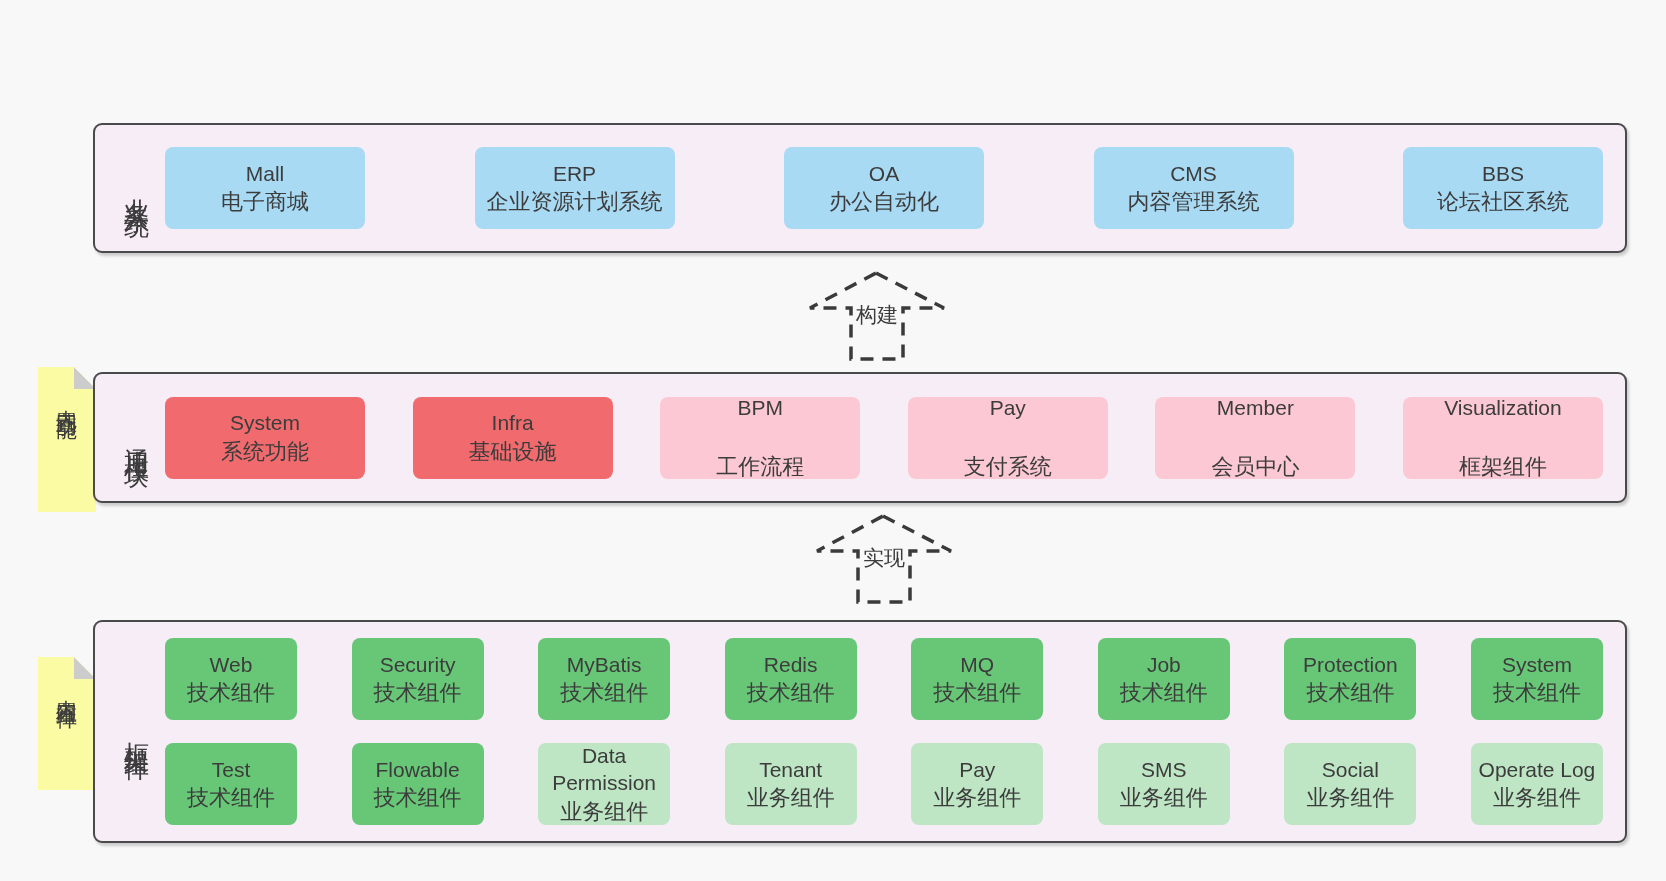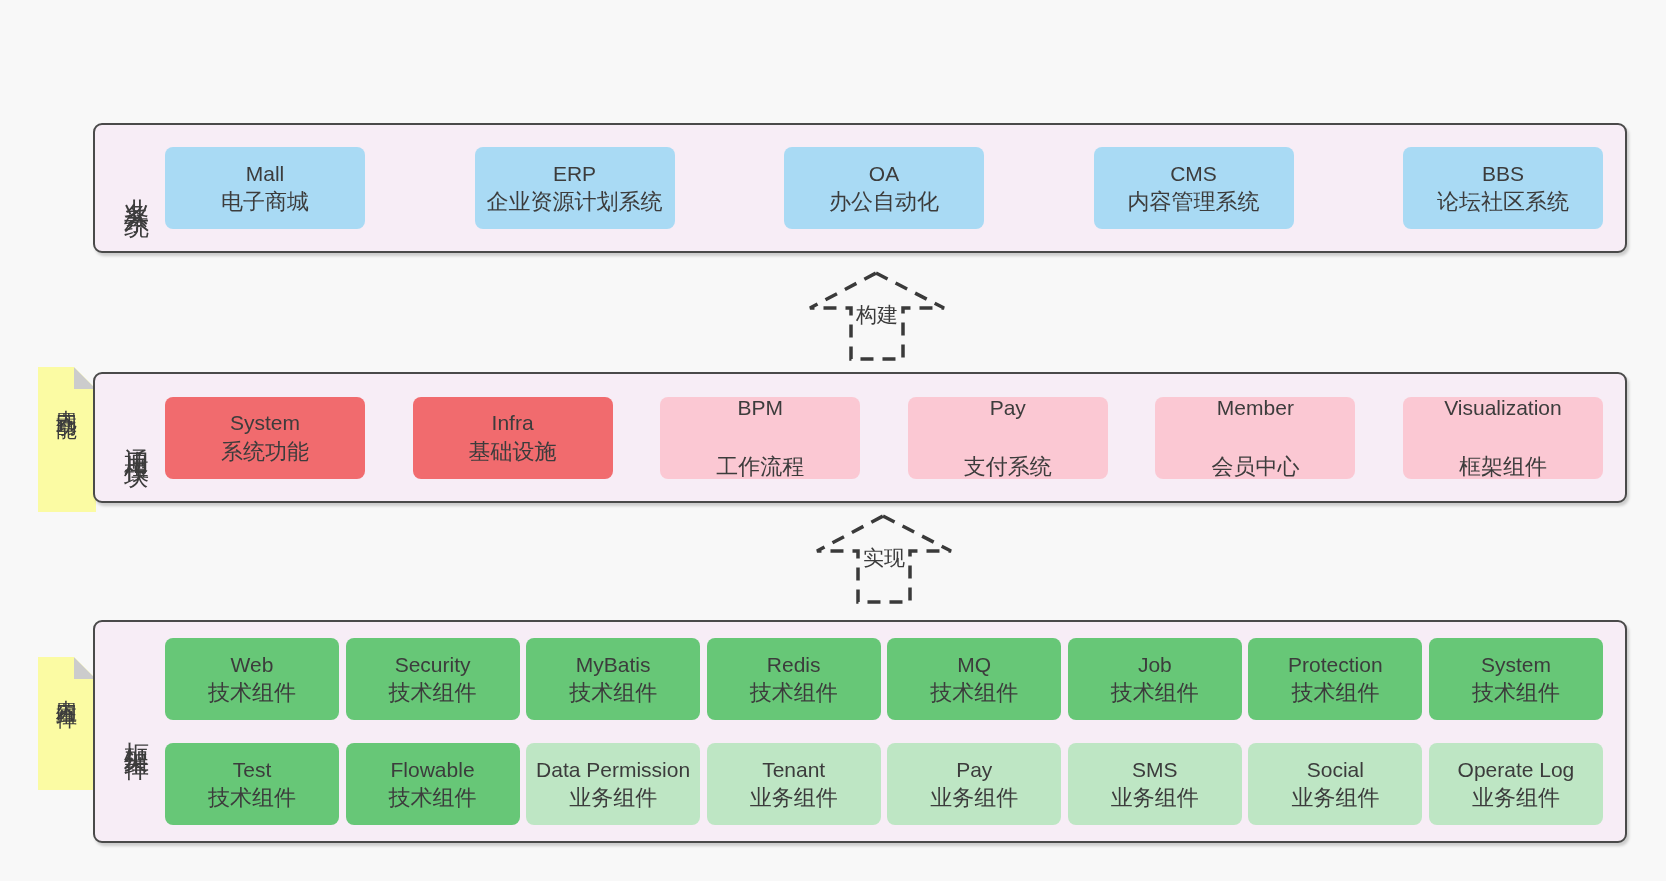--- a/index.html
+++ b/index.html
@@ -36,21 +36,21 @@
   .rows{flex:1;display:flex;flex-direction:column;gap:23px;padding:0 22px 0 14px;}
   .row{display:flex;justify-content:space-between;align-items:center;}
 
   
   .box{
     height:82px;border-radius:8px;
     display:flex;flex-direction:column;justify-content:center;align-items:center;
     text-align:center;line-height:1.32;padding:18px 6px;
   }
   .box-w{width:200px;}
-  .box-n{width:174px;}
+  .box-n{width:132px;}
   .box-title{font-size:21px;}
   .box-sub{font-size:22px;}
   .c-blue{background:var(--blue);}
   .c-red{background:var(--red);}
   .c-pink{background:var(--pink);gap:31px;}
   .c-green{background:var(--green);}
   .c-lightgreen{background:var(--light-green);}
 
   
   .arrow{position:absolute;width:140px;height:92px;z-index:1;}

